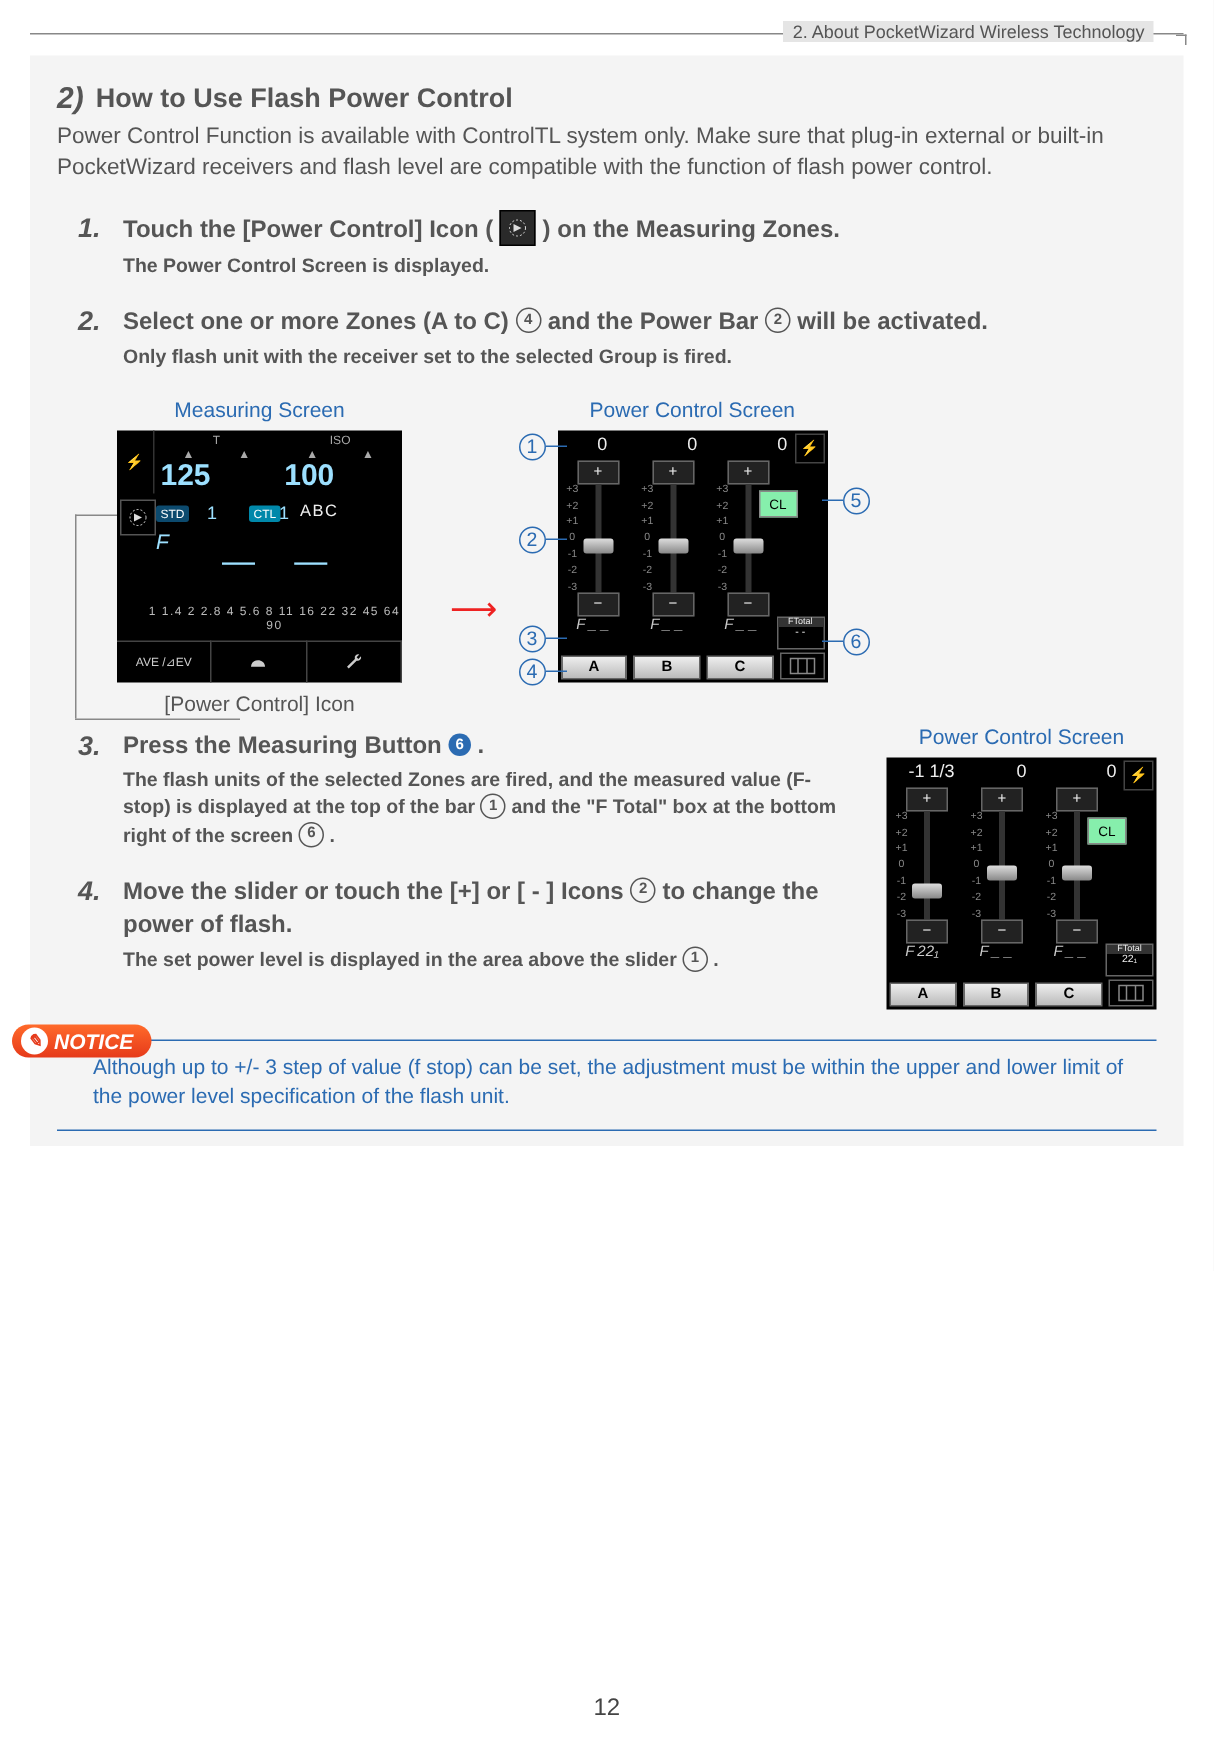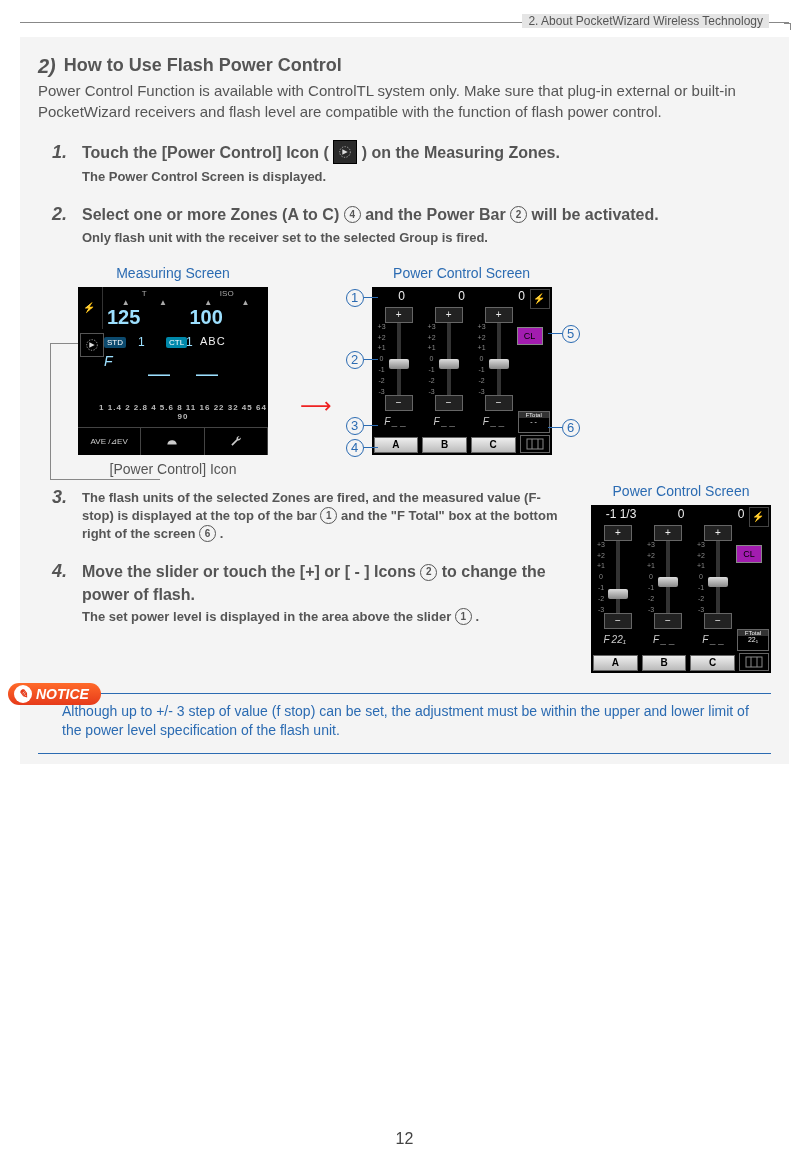--- a/index.html
+++ b/index.html
@@ -146,21 +146,21 @@
   }
   .meas .one2{ position:absolute; left:108px; top:48px; color:#9de0ff; font-size:12px;}
   .meas .abc{ position:absolute; left:122px; top:48px; color:#eee; font-size:11px; letter-spacing:1px;}
   .meas .f{
     position:absolute; left:26px; top:66px; color:#9de0ff; font-size:14px; font-style:italic;
   }
   .meas .dashes{
     position:absolute; left:70px; top:74px; color:#9de0ff; font-size:22px; letter-spacing:10px;
   }
   .meas .scale{
-    position:absolute; left:20px; bottom:34px; color:#bbb; font-size:8px; letter-spacing:1px;font-weight:bold;
+    position:absolute; left:20px; bottom:34px; color:#bbb; font-size:8px; letter-spacing:1px;
   }
   .meas .bottom-bar{
     position:absolute; left:0; right:0; bottom:0; height:28px;
     display:flex;
   }
   .meas .bb-cell{ flex:1; border-top:1px solid #444; border-right:1px solid #444;
     display:flex;align-items:center;justify-content:center; font-size:8px; color:#ccc;}
   .pointer-line{
     position:absolute; left:-28px; top:56px; width:28px; height:1px; background:#888;
   }
@@ -203,26 +203,26 @@
   }
   .pc .slider-col .knob{
     position:absolute; top:52px; width:20px; height:10px; background:linear-gradient(#ddd,#888);
     border-radius:2px;
   }
   .pc .slider-col .ticks{
     position:absolute; top:16px; bottom:16px; left:4px; font-size:7px; color:#888;
     display:flex; flex-direction:column; justify-content:space-between;
   }
   .pc .cl-btn{
-    position:absolute; right:9px; top:40px; width:24px;height:16px;
-    border:1px solid #888; background:#a21caf; color:#000; font-size:9px;
+    position:absolute; right:20px; top:40px; width:24px;height:16px;
+    border:1px solid #888; background:#86efac; color:#000; font-size:9px;
     display:flex;align-items:center;justify-content:center;
   }
   .pc .f-row{
-    display:flex; height:16px; font-size:10px; align-items:flex-end;
+    display:flex; height:16px; font-size:10px; align-items:flex-start;
   }
   .pc .f-row .cell{ flex:1; text-align:center; color:#ccc;}
   .pc .f-row .cell span{ margin-right:2px; font-style:italic;}
   .pc .ftotal{
     position:absolute; right:2px; bottom:22px; width:30px; height:20px;
     border:1px solid #666; font-size:7px; text-align:center;
   }
   .pc .ftotal .ft-lab{ background:#333; font-size:6px;}
   .pc .zone-row{
     position:absolute; left:0; right:34px; bottom:0; height:20px; display:flex;
@@ -491,20 +491,25 @@
         </div>
       </div>
     </div>
 
     <div class="step3-row">
       <div class="step3-text">
         <div class="steps" style="margin-top:0;">
           <div class="step">
             <div class="step-num">3.</div>
             <div class="step-body">
+              <div class="step-h">
+                <span>Press the Measuring Button </span>
+                <span class="circled-blue-fill">6</span>
+                <span>.</span>
+              </div>
               <div class="step-sub">
                 <span>The flash units of the selected Zones are fired, and the measured value (F-stop) is displayed at the top of the bar </span>
                 <span class="circled">1</span>
                 <span> and the "F Total" box at the bottom right of the screen </span>
                 <span class="circled">6</span>
                 <span>.</span>
               </div>
             </div>
           </div>
           <div class="step">

